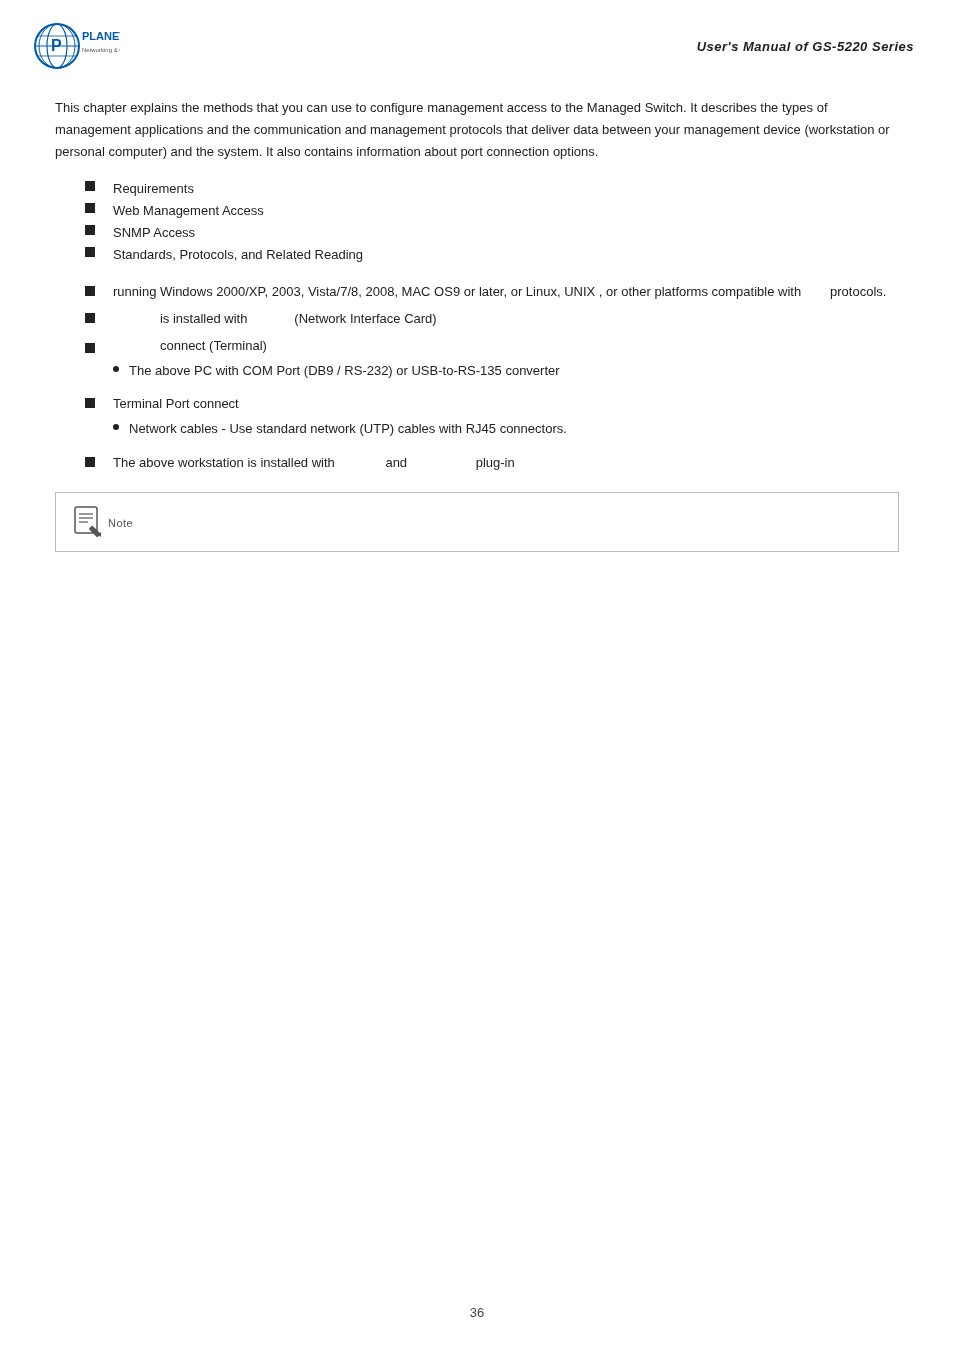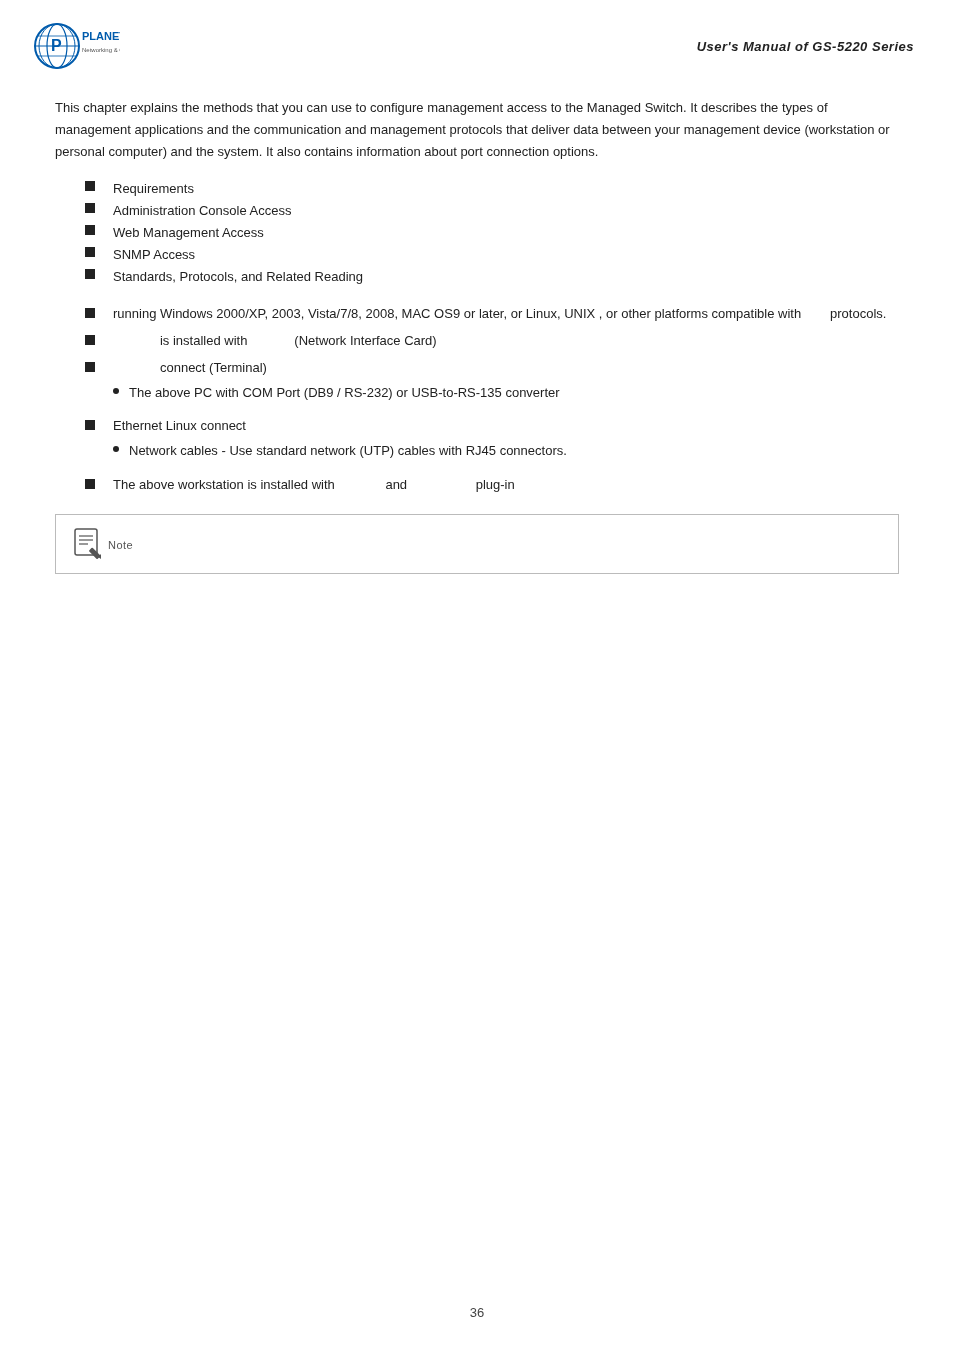--- a/index.html
+++ b/index.html
@@ -178,24 +178,20 @@
 
     <p class="intro-text">This chapter explains the methods that you can use to configure management access to the Managed Switch. It describes the types of management applications and the communication and management protocols that deliver data between your management device (workstation or personal computer) and the system. It also contains information about port connection options.</p>
 
     <ul class="toc-list">
       <li>
         <span class="bullet-square"></span>
         <span>Requirements</span>
       </li>
       <li>
         <span class="bullet-square"></span>
-        <span>Administration Console Access</span>
-      </li>
-      <li>
-        <span class="bullet-square"></span>
         <span>Web Management Access</span>
       </li>
       <li>
         <span class="bullet-square"></span>
         <span>SNMP Access</span>
       </li>
       <li>
         <span class="bullet-square"></span>
         <span>Standards, Protocols, and Related Reading</span>
       </li>
@@ -212,38 +208,38 @@
         </li>
 
         <li>
           <span class="bullet-square"></span>
           <span class="req-item-text">
             &nbsp;&nbsp;&nbsp;&nbsp;&nbsp;&nbsp;&nbsp;&nbsp;&nbsp;&nbsp;&nbsp;&nbsp; is installed with &nbsp;&nbsp;&nbsp;&nbsp;&nbsp;&nbsp;&nbsp;&nbsp;&nbsp;&nbsp;&nbsp; (Network Interface Card)
           </span>
         </li>
 
         <li style="flex-direction: column; align-items: flex-start;">
-          <div style="display:flex; align-items: flex-start;">
+          <div style="display:flex; align-items: center;">
             <span class="bullet-square" style="margin-top:4px;"></span>
             <span class="req-item-text">
               &nbsp;&nbsp;&nbsp;&nbsp;&nbsp;&nbsp;&nbsp;&nbsp;&nbsp;&nbsp;&nbsp;&nbsp; connect (Terminal)
             </span>
           </div>
           <ul class="sub-bullet">
             <li>
               <span class="dot-bullet"></span>
               <span>The above PC with COM Port (DB9 / RS-232) or USB-to-RS-135 converter</span>
             </li>
           </ul>
         </li>
 
         <li style="flex-direction: column; align-items: flex-start;">
           <div style="display:flex; align-items: flex-start;">
             <span class="bullet-square" style="margin-top:4px;"></span>
-            <span class="req-item-text">Ethernet Linux connect</span>
+            <span class="req-item-text">Terminal Port connect</span>
           </div>
           <ul class="sub-bullet">
             <li>
               <span class="dot-bullet"></span>
               <span>Network cables - Use standard network (UTP) cables with RJ45 connectors.</span>
             </li>
           </ul>
         </li>
 
         <li>

